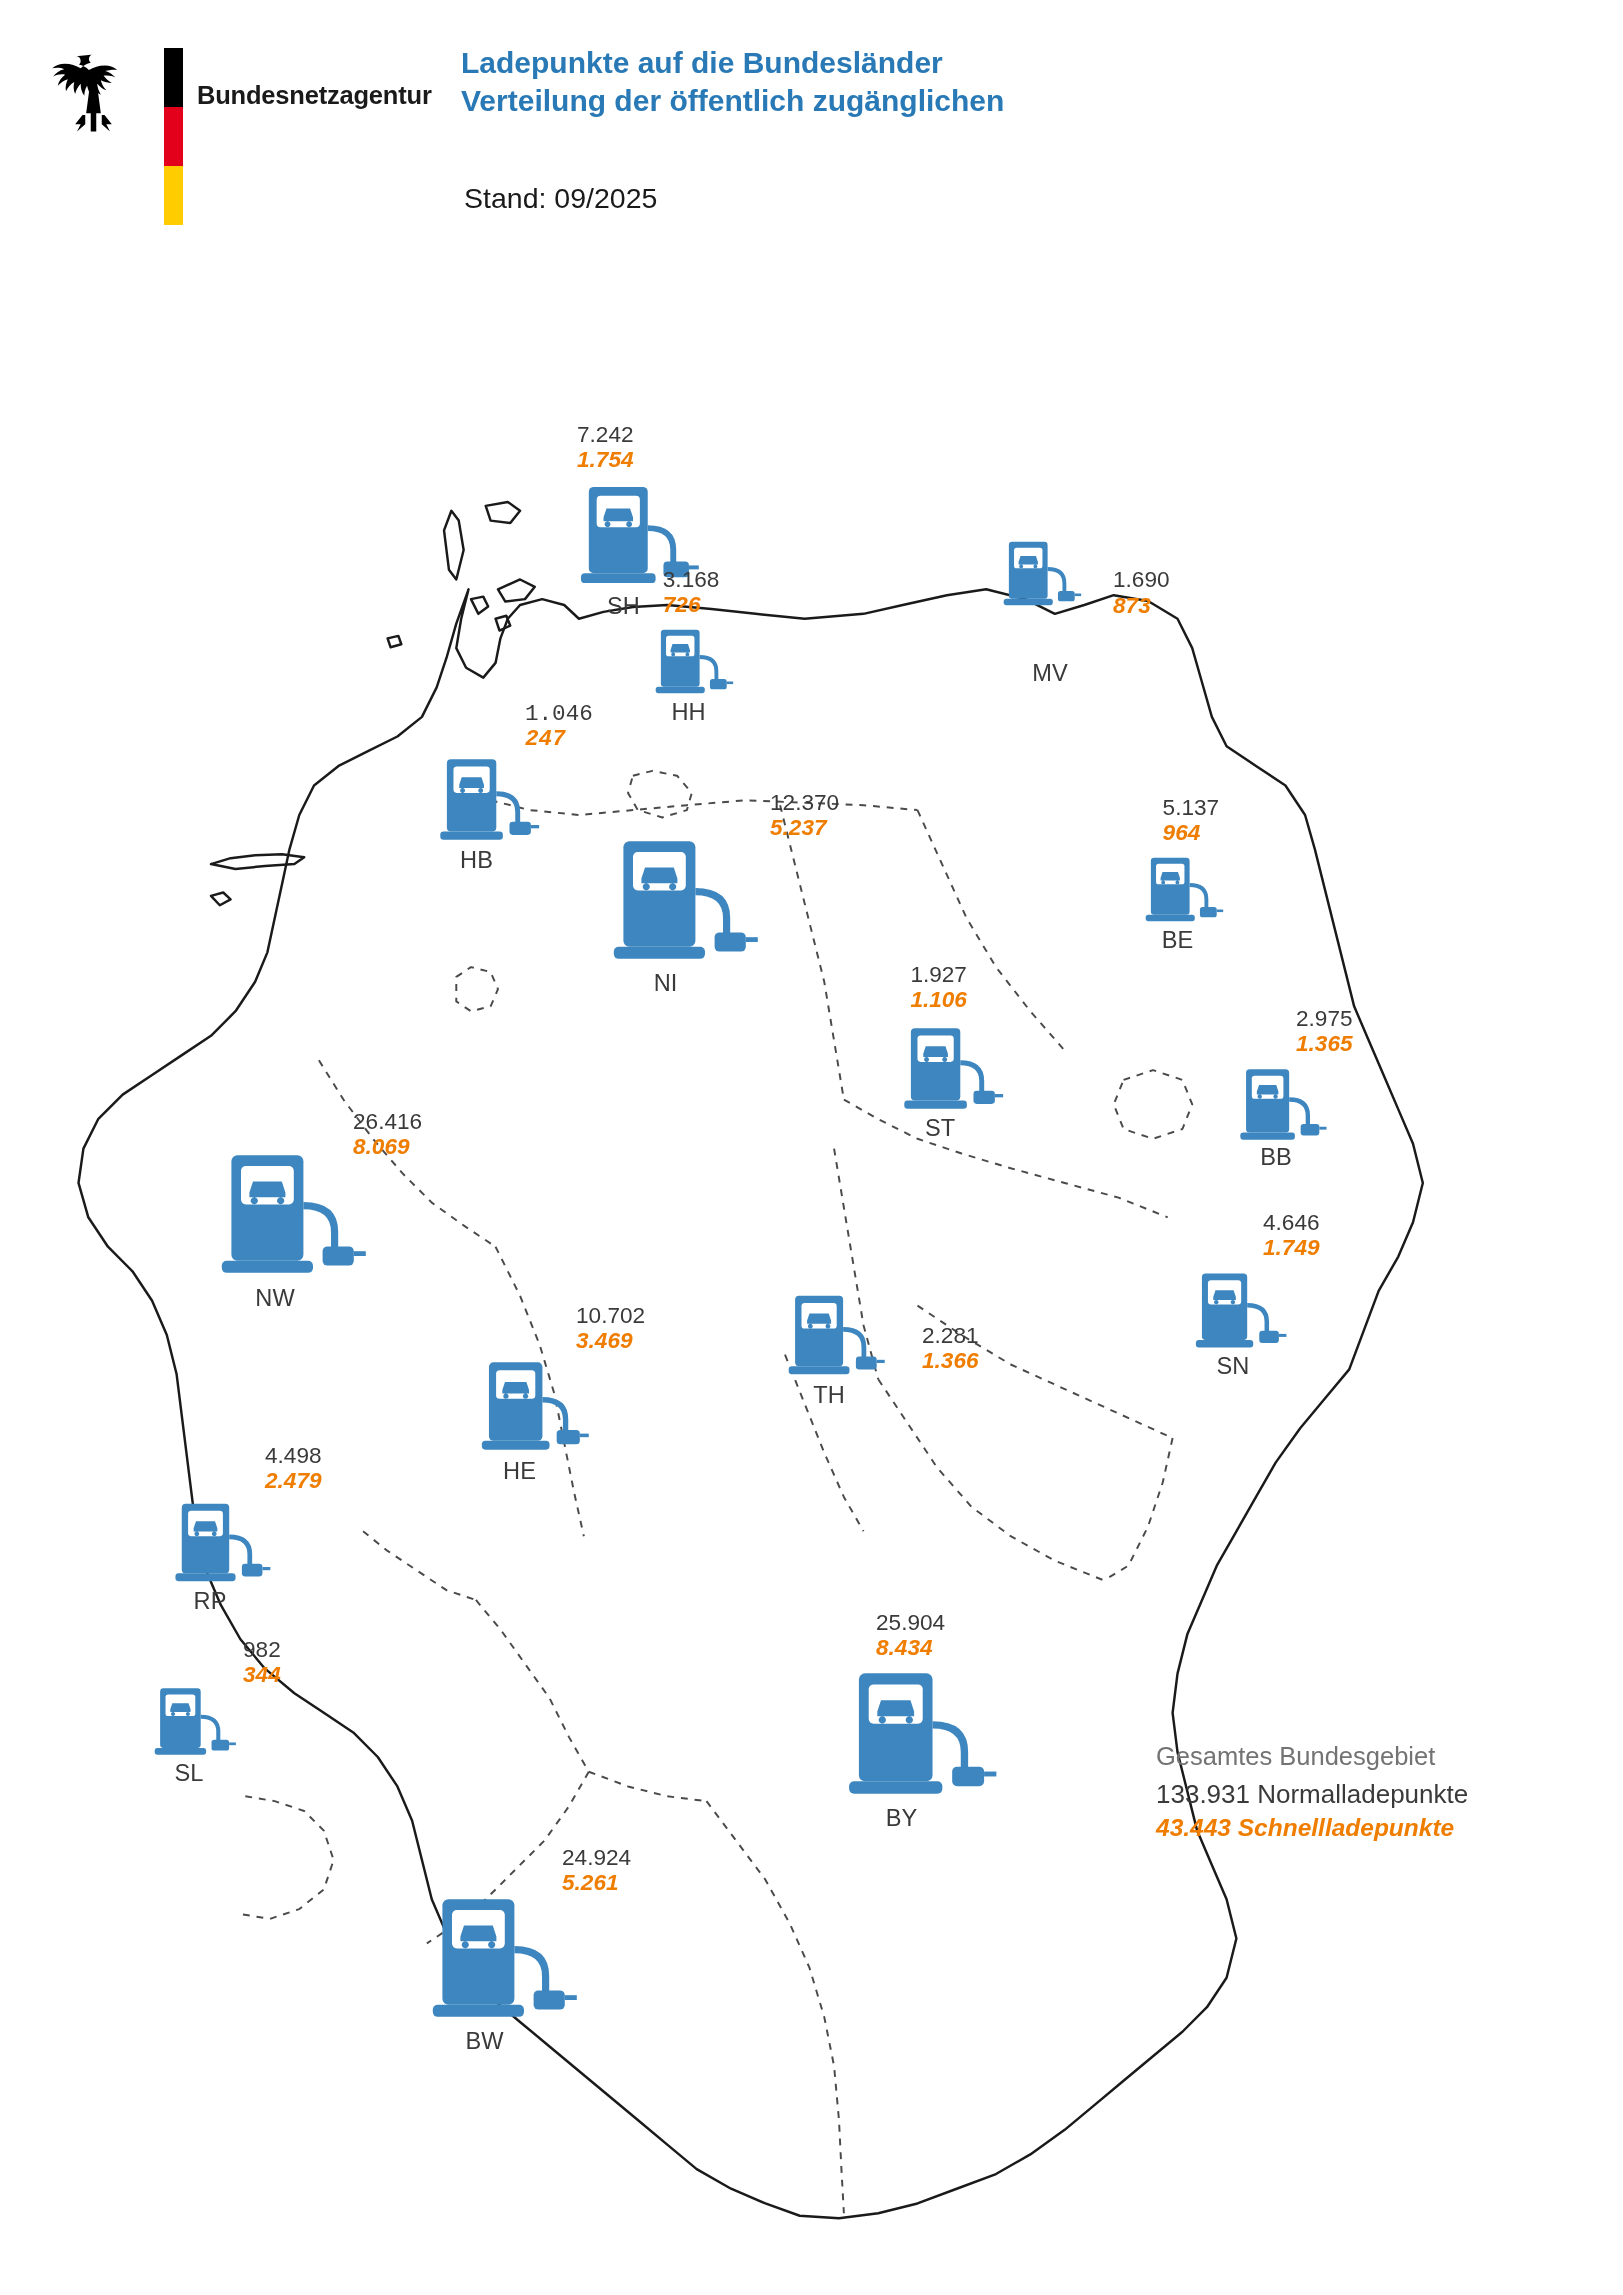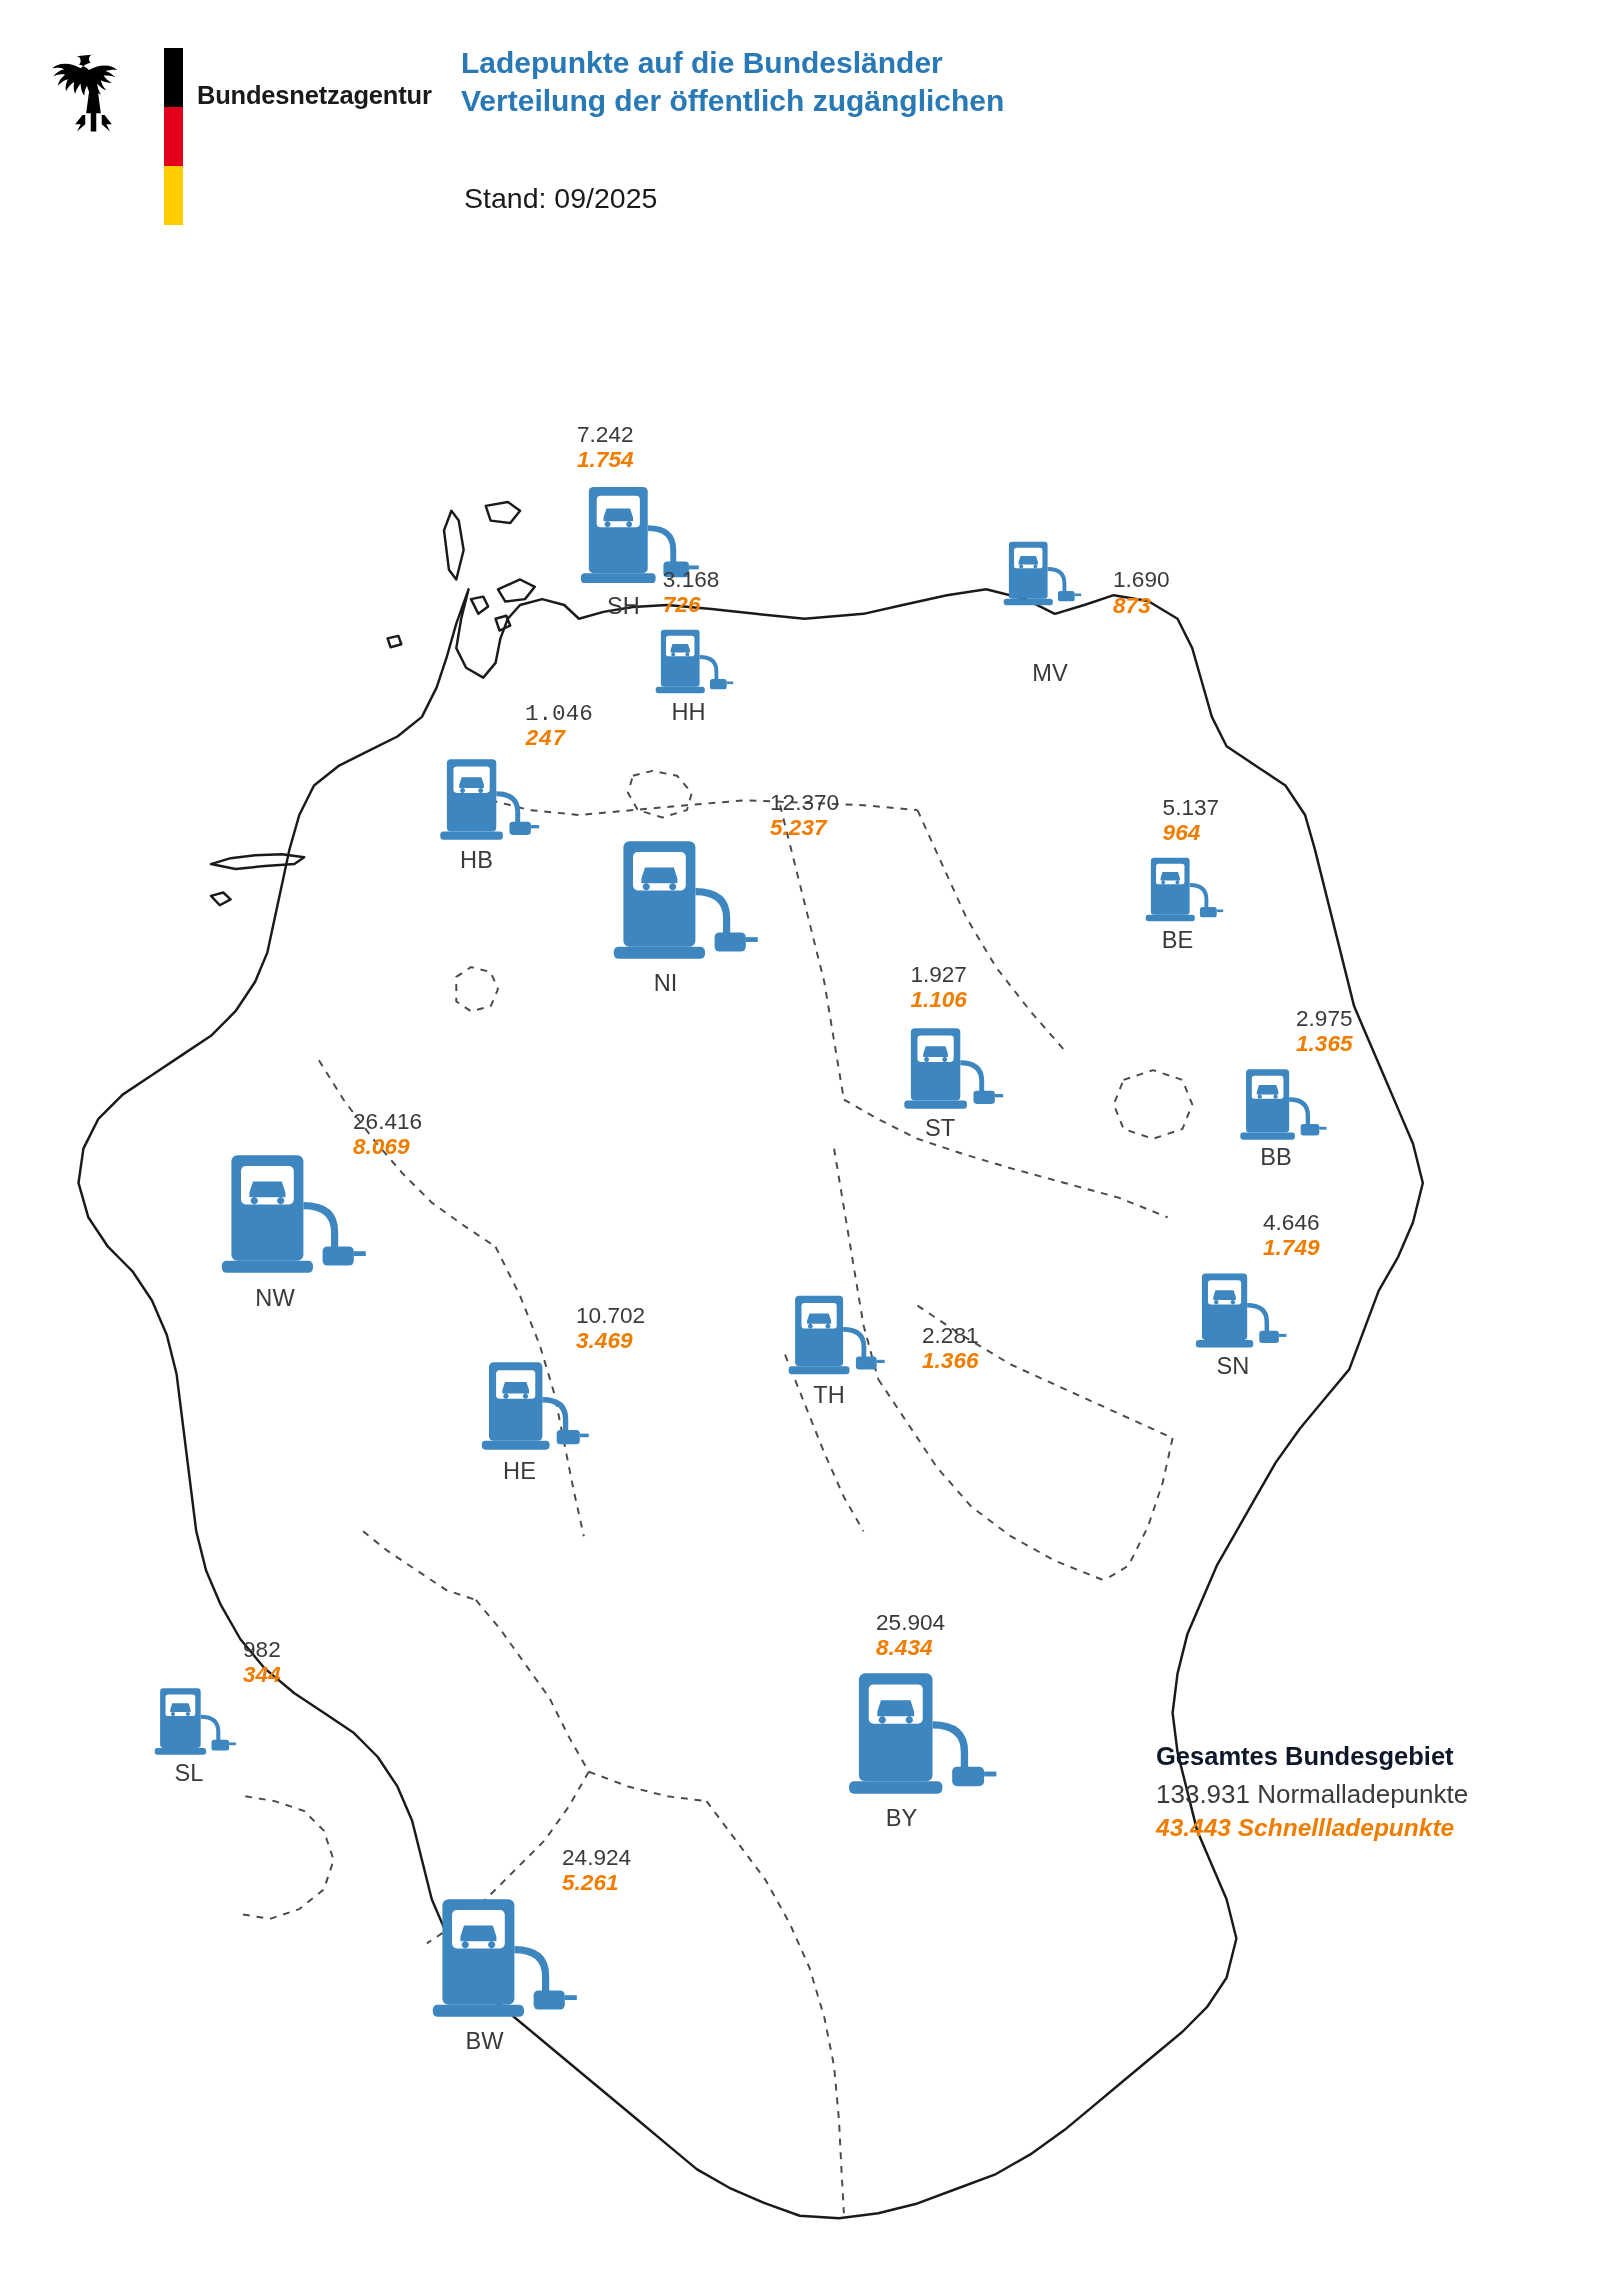--- a/index.html
+++ b/index.html
@@ -135,22 +135,22 @@
 
   
   #totals {
     position: absolute;
     left: 1156px;
     top: 1467px;
     width: 388px;
   }
   #totals-title {
     font-size: 25.5px;
-    font-weight: bold;
-    color: #0f172a;
+    font-weight: normal;
+    color: #737373;
     white-space: nowrap;
   }
   #totals-normal {
     margin-top: 7.9px;
     font-size: 26px;
     color: #3a3a3a;
     white-space: nowrap;
   }
   #totals-fast {
     margin-top: 3.9px;
@@ -461,20 +461,36 @@
         <rect x="4" y="94" width="76" height="10" rx="4" fill="#3d86bf"></rect>
         <rect x="20" y="15" width="44" height="32" rx="4" fill="#ffffff"></rect>
         <path d="M27 37 l3 -9 h24 l3 9 v4 h-30 z M31 41 a3 3 0 1 0 0.1 0 M53 41 a3 3 0 1 0 0.1 0" fill="#3d86bf"></path>
         <path d="M72 48 q26 0 26 22 v14" fill="none" stroke="#3d86bf" stroke-width="6"></path>
         <rect x="88" y="82" width="26" height="16" rx="4" fill="#3d86bf"></rect>
         <rect x="114" y="86" width="10" height="4" fill="#3d86bf"></rect>
       </svg>
       <div class="state-code" style="left:12.3px; top:143px; width:81px;">SN</div>
     </div>
 
+    <div class="station" style="left:172px; top:1168px; width:226px; height:196px;">
+      <div class="labels" style="left:93px; top:0px;">
+        <div class="num-normal">4.498</div>
+        <div class="num-fast">2.479</div>
+      </div>
+      <svg class="icon" style="left:0px; top:56px; width:135px; height:87px;" viewBox="0 0 170 110">
+        <rect x="12" y="6" width="60" height="88" rx="5" fill="#3d86bf"></rect>
+        <rect x="4" y="94" width="76" height="10" rx="4" fill="#3d86bf"></rect>
+        <rect x="20" y="15" width="44" height="32" rx="4" fill="#ffffff"></rect>
+        <path d="M27 37 l3 -9 h24 l3 9 v4 h-30 z M31 41 a3 3 0 1 0 0.1 0 M53 41 a3 3 0 1 0 0.1 0" fill="#3d86bf"></path>
+        <path d="M72 48 q26 0 26 22 v14" fill="none" stroke="#3d86bf" stroke-width="6"></path>
+        <rect x="88" y="82" width="26" height="16" rx="4" fill="#3d86bf"></rect>
+        <rect x="114" y="86" width="10" height="4" fill="#3d86bf"></rect>
+      </svg>
+      <div class="state-code" style="left:0px; top:145px; width:76px;">RP</div>
+    </div>
 
     <div class="station" style="left:152px; top:1362px; width:206px; height:177px;">
       <div class="labels" style="left:91px; top:0px;">
         <div class="num-normal">982</div>
         <div class="num-fast">344</div>
       </div>
       <svg class="icon" style="left:0px; top:47px; width:115px; height:75px;" viewBox="0 0 170 110">
         <rect x="12" y="6" width="60" height="88" rx="5" fill="#3d86bf"></rect>
         <rect x="4" y="94" width="76" height="10" rx="4" fill="#3d86bf"></rect>
         <rect x="20" y="15" width="44" height="32" rx="4" fill="#ffffff"></rect>

